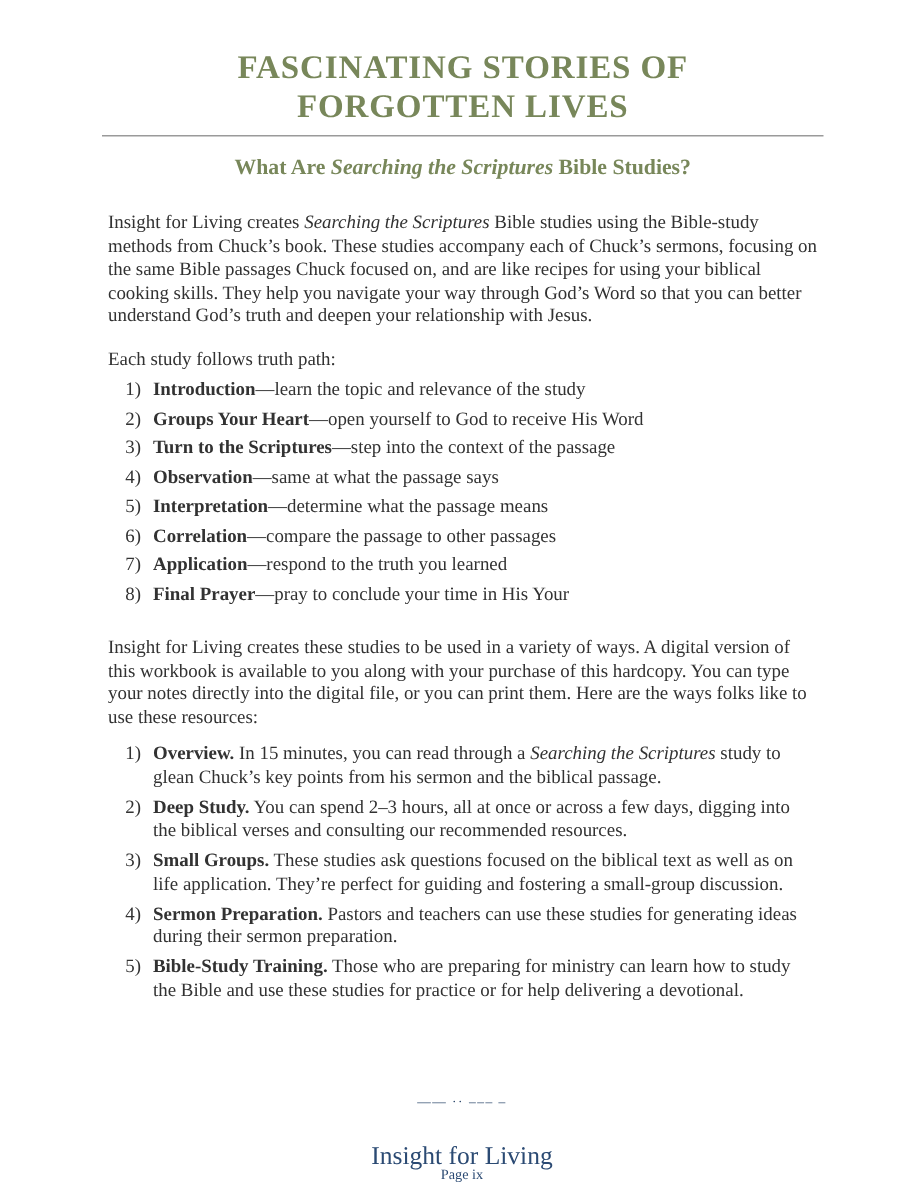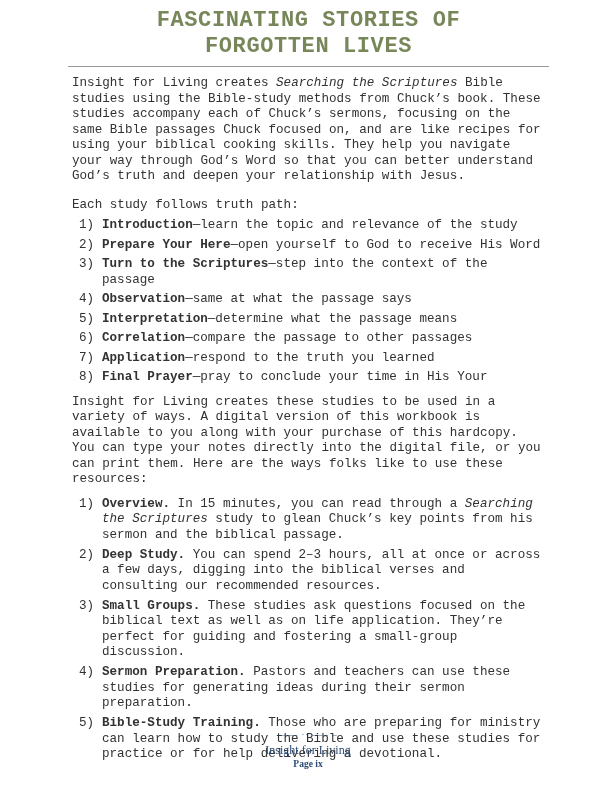--- a/index.html
+++ b/index.html
@@ -8,22 +8,21 @@
     width: 616px;
     height: 794px;
     margin: 0 auto;
     background: #ffffff;
     font-family: "Liberation Serif", "DejaVu Serif", serif;
     color: #323232;
     position: relative;
     overflow: hidden;
   }
   .content {
-    padding: 8px 71px 0 72px;
-    font-family: Liberation Mono, monospace;
+    padding: 32px 71px 0 72px;
   }
   .doc-title {
     text-align: center;
     color: #78875a;
     font-size: 22px;
     font-weight: bold;
     line-height: 26px;
     letter-spacing: 0.6px;
   }
   .rule {
@@ -36,21 +35,21 @@
     color: #78875a;
     font-size: 14.5px;
     font-weight: bold;
     margin-top: 12px;
     line-height: 18px;
   }
   .section-heading .ital { font-style: italic; }
   .body-para {
     font-size: 12.6px;
     line-height: 15.5px;
-    margin-top: 9px;
+    margin-top: 20px;
     text-align: left;
   }
   .body-para .ital { font-style: italic; }
   .list-intro {
     font-size: 12.6px;
     line-height: 15.5px;
     margin-top: 13px;
   }
   .step-list, .use-list { margin-top: 5px; }
   .step, .use {
@@ -78,58 +77,61 @@
     text-align: center;
     color: #2b4a73;
   }
   .ornament {
     font-size: 9px;
     letter-spacing: 1px;
     line-height: 10px;
     color: #274468;
   }
   .footer-org {
-    font-size: 12px;
+    font-size: 17px;
     line-height: 15px;
-    margin-top: 4px;
+    margin-top: 24px;
   }
   .footer-page {
     font-size: 9.5px;
-    font-weight: bold;
+    font-weight: normal;
     line-height: 12px;
   }
 </style>
 </head>
 <body>
 
 <div class="page">
   <div class="content">
 
     <div class="doc-title">
       <div>FASCINATING STORIES OF</div>
       <div>FORGOTTEN LIVES</div>
     </div>
 
     <hr class="rule">
 
+    <div class="section-heading">
+      <span>What Are </span><span class="ital">Searching the Scriptures</span><span> Bible Studies?</span>
+    </div>
 
     <p class="body-para">
       <span>Insight for Living creates </span><span class="ital">Searching the Scriptures</span><span> Bible studies using the Bible-study methods from Chuck’s book. These studies accompany each of Chuck’s sermons, focusing on the same Bible passages Chuck focused on, and are like recipes for using your biblical cooking skills. They help you navigate your way through God’s Word so that you can better understand God’s truth and deepen your relationship with Jesus.</span>
     </p>
 
     <p class="list-intro">Each study follows truth path:</p>
 
     <div class="step-list">
       <div class="step">
         <span class="li-num">1)</span>
         <span class="li-body"><span class="term">Introduction</span><span>—learn the topic and relevance of the study</span></span>
       </div>
       <div class="step">
         <span class="li-num">2)</span>
-        <span class="li-body"><span class="term">Prepare Your Here</span><span>—open yourself to God to receive His Word</span></span>
+        <span class="li-body"><span class="term">Groups Your Heart</span><span>—open yourself to God to receive His Word</span></span>
       </div>
       <div class="step">
         <span class="li-num">3)</span>
         <span class="li-body"><span class="term">Turn to the Scriptures</span><span>—step into the context of the passage</span></span>
       </div>
       <div class="step">
         <span class="li-num">4)</span>
         <span class="li-body"><span class="term">Observation</span><span>—same at what the passage says</span></span>
       </div>
       <div class="step">

